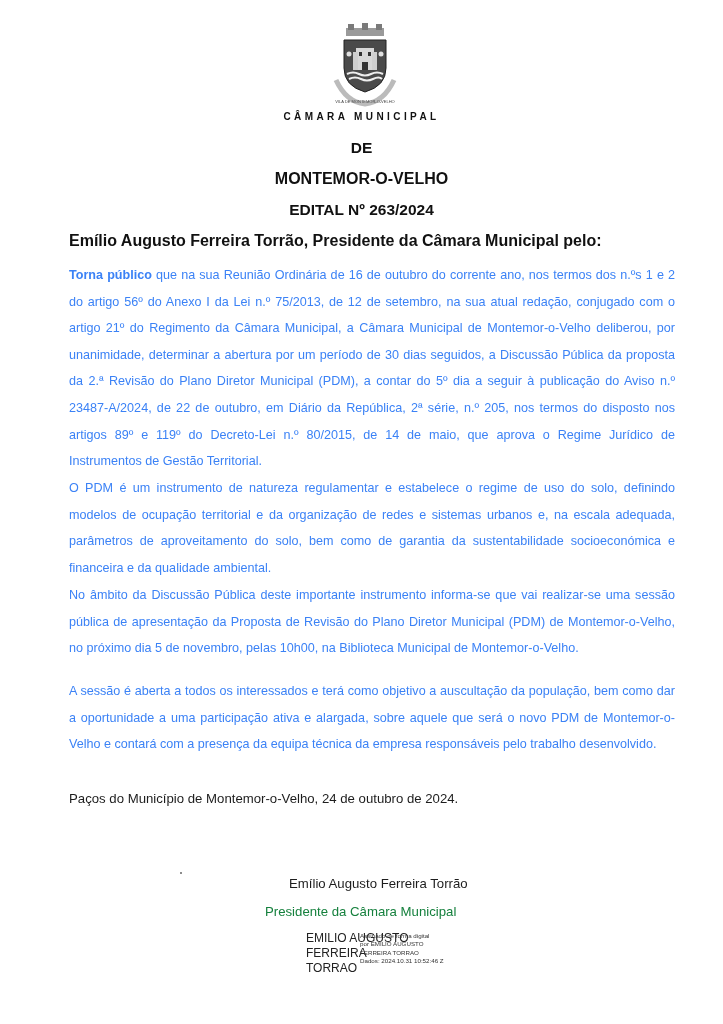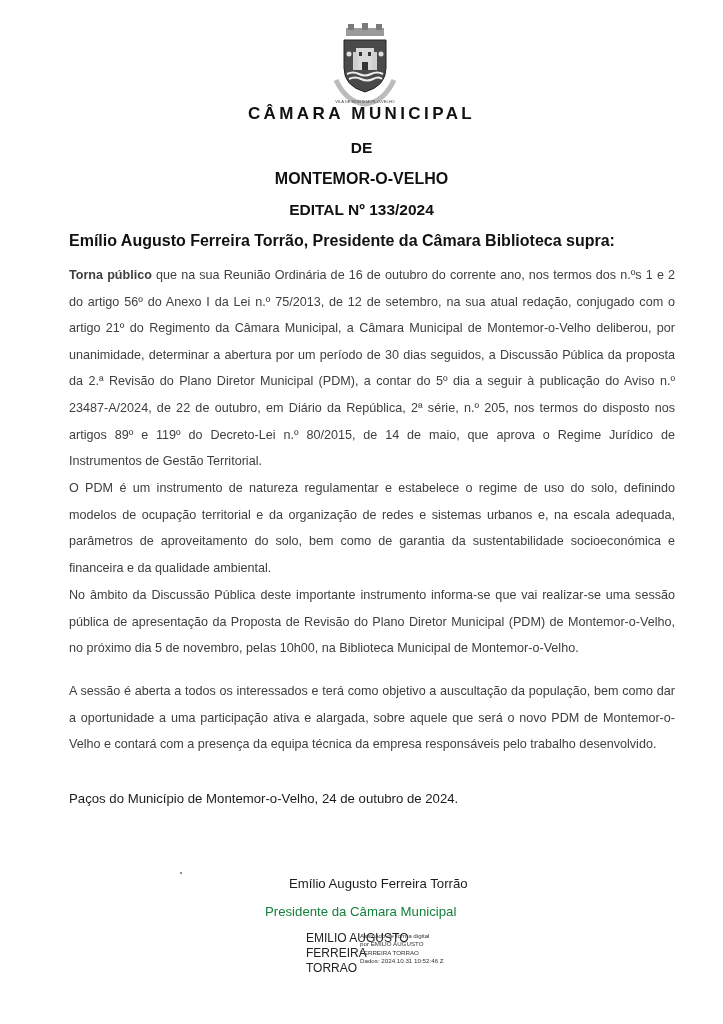--- a/index.html
+++ b/index.html
@@ -1,26 +1,26 @@
 <!DOCTYPE html>
 <html><head>
 <meta charset="utf-8">
 <style>
   html, body { margin:0; padding:0; background:#fff; }
   body { width:723px; height:1024px; position:relative; overflow:hidden;
          font-family:"Liberation Sans", "DejaVu Sans", sans-serif; color:#1a1a1a; }
   .crest { position:absolute; left:322px; top:22px; width:86px; height:86px; }
   .h { position:absolute; left:0; width:723px; text-align:center; font-weight:bold; color:#111; }
-  .h1 { top:104px; font-size:17px; letter-spacing:3.4px; }
+  .h1 { top:111px; font-size:10px; letter-spacing:3.4px; }
   .h2 { top:139px; font-size:15.5px; }
   .h3 { top:170px; font-size:16px; }
   .h4 { top:201px; font-size:15.5px; }
   .addressee { position:absolute; left:69px; top:232px; font-size:16px; font-weight:bold; color:#111; }
   .para { position:absolute; left:69px; width:606px; font-size:12.6px; line-height:26.6px;
-          text-align:justify; color:#404040; }
+          text-align:justify; color:#3b82f6; }
   .p1 { top:262px; }
   .p2 { top:475px; }
   .p3 { top:582px; }
   .p4 { top:678px; }
   .place { position:absolute; left:69px; top:791px; font-size:13.2px; color:#1d1d1d; }
   .sig-name { position:absolute; left:289px; top:876px; font-size:13.2px; color:#1d1d1d; }
   .sig-role { position:absolute; left:265px; top:904px; font-size:13.2px; color:#15803d; }
   .dsig-left { position:absolute; left:263px; top:931px; font-size:12px; line-height:15px; color:#222;margin-left:43px; }
   .dsig-right { position:absolute; left:360px; top:932px; font-size:6.2px; line-height:8.4px; color:#333; }
   .dot { position:absolute; left:180px; top:872px; width:2px; height:2px; background:#666; border-radius:50%; }
@@ -50,23 +50,23 @@
   <path d="M25 52 Q31 49 37 52 T49 52 T61 52" stroke="#eee" stroke-width="2" fill="none"></path>
   <path d="M27 57 Q33 54 39 57 T51 57 T60 57" stroke="#eee" stroke-width="2" fill="none"></path>
 
   <path d="M14 58 Q24 80 43 82 Q62 80 72 58" stroke="#bbb" stroke-width="5" fill="none"></path>
   <text x="43" y="81" font-size="4" text-anchor="middle" fill="#444" font-family="Liberation Sans, sans-serif">VILA DE MONTEMOR-O-VELHO</text>
 </svg>
 
 <div class="h h1">CÂMARA MUNICIPAL</div>
 <div class="h h2">DE</div>
 <div class="h h3">MONTEMOR-O-VELHO</div>
-<div class="h h4">EDITAL Nº 133/2024</div>
+<div class="h h4">EDITAL Nº 263/2024</div>
 
-<div class="addressee">Emílio Augusto Ferreira Torrão, Presidente da Câmara Biblioteca supra:</div>
+<div class="addressee">Emílio Augusto Ferreira Torrão, Presidente da Câmara Municipal pelo:</div>
 
 <div class="para p1"><b>Torna público</b><span> que na sua Reunião Ordinária de 16 de outubro do corrente ano, nos termos dos n.ºs 1 e 2 do artigo 56º do Anexo I da Lei n.º 75/2013, de 12 de setembro, na sua atual redação, conjugado com o artigo 21º do Regimento da Câmara Municipal, a Câmara Municipal de Montemor-o-Velho deliberou, por unanimidade, determinar a abertura por um período de 30 dias seguidos, a Discussão Pública da proposta da 2.ª Revisão do Plano Diretor Municipal (PDM), a contar do 5º dia a seguir à publicação do Aviso n.º 23487-A/2024, de 22 de outubro, em Diário da República, 2ª série, n.º 205,  nos  termos do disposto nos artigos 89º e 119º do Decreto-Lei n.º 80/2015, de 14 de maio, que aprova o Regime Jurídico de Instrumentos de Gestão Territorial.</span></div>
 <div class="para p2">O PDM é um instrumento de natureza regulamentar e estabelece o regime de uso do solo, definindo modelos de ocupação territorial e da organização de redes e sistemas urbanos e, na escala adequada, parâmetros de aproveitamento do solo, bem como de garantia da sustentabilidade socioeconómica e financeira e da qualidade ambiental.</div>
 <div class="para p3">No âmbito da Discussão Pública deste importante instrumento informa-se que vai realizar-se uma sessão pública de apresentação da Proposta de Revisão do Plano Diretor Municipal (PDM) de Montemor-o-Velho, no próximo dia 5 de novembro, pelas 10h00, na Biblioteca Municipal de Montemor-o-Velho.</div>
 <div class="para p4">A sessão é aberta a todos os interessados e terá como objetivo a auscultação da população, bem como dar a oportunidade a uma participação ativa e alargada, sobre aquele que será o novo PDM de Montemor-o-Velho e contará com a presença da equipa técnica da empresa responsáveis pelo trabalho desenvolvido.</div>
 
 <div class="place">Paços do Município de Montemor-o-Velho, 24 de outubro de 2024.</div>
 
 <div class="dot"></div>
 

